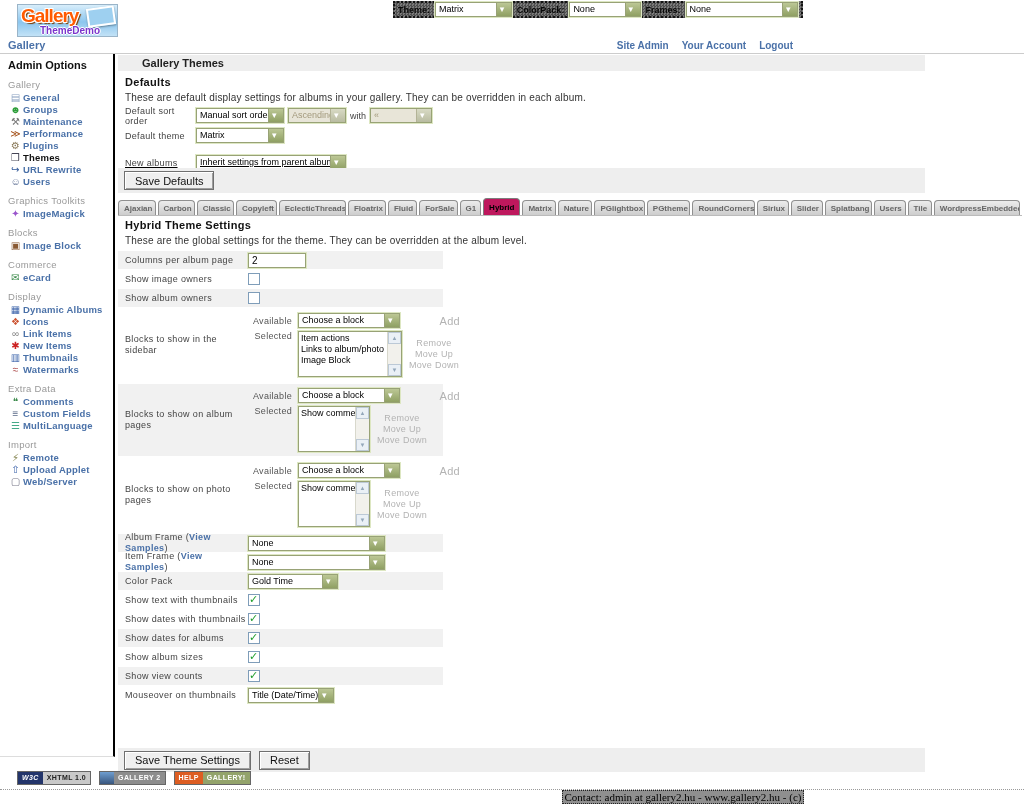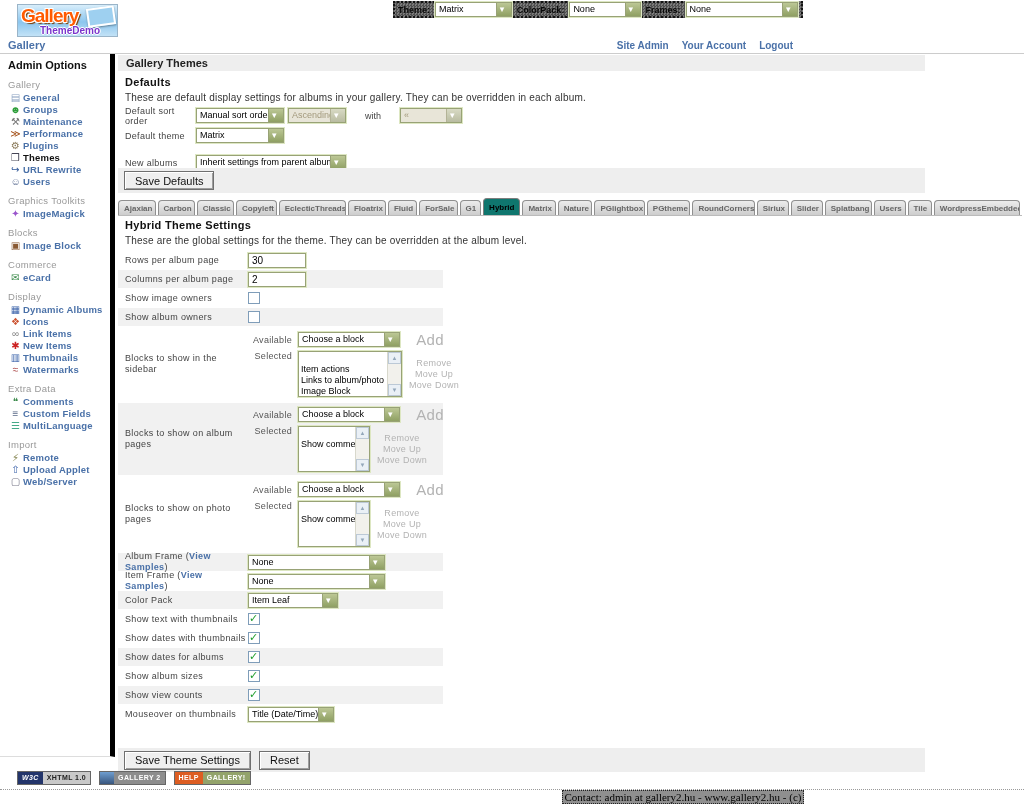--- a/index.html
+++ b/index.html
@@ -28,66 +28,66 @@
     display:flex;align-items:center;gap:5px;padding:0 3px;}
   .tb-label{font-size:9px;font-weight:bold;color:#0a0a0a;white-space:nowrap;}
 
   .crumb{position:absolute;left:8px;top:39px;font-size:11px;font-weight:bold;color:#4a71a8;}
   .userlinks{position:absolute;top:40px;right:231px;display:flex;gap:13px;}
   .userlinks a{font-size:10px;font-weight:bold;color:#4a71a8;}
   .headerline{position:absolute;left:0;top:53px;width:1024px;border-top:1px solid #ccc;}
 
   
   .sidebar{position:absolute;left:0;top:54px;width:115px;height:703px;box-sizing:border-box;
-    border-right:5px solid #000000;border-bottom:1px solid #ddd;padding:5px 0 0 8px;}
+    border-right:2px solid #000000;border-bottom:1px solid #ddd;padding:5px 0 0 8px;}
   .sb-title{font-size:11px;font-weight:bold;color:#111;margin-bottom:4px;}
   .sb-sec-label{font-size:9.5px;color:#999;margin:8px 0 2px;letter-spacing:.3px;}
   .sb-item{display:flex;align-items:center;margin:1px 0;cursor:pointer;}
   .sb-icon{width:15px;display:inline-block;text-align:center;font-size:10px;line-height:11px;flex:0 0 15px;}
   .sb-label{font-size:9.5px;font-weight:bold;color:#4a71a8;letter-spacing:.2px;white-space:nowrap;}
   .sb-item.active .sb-label{color:#111;}
 
   
   .title-bar{position:absolute;left:118px;top:55px;width:807px;height:16px;background:#eee;
-    font-size:11px;font-weight:bold;color:#222;line-height:16px;padding-left:8px;box-sizing:border-box;}
+    font-size:11px;font-weight:bold;color:#222;line-height:16px;padding-left:24px;box-sizing:border-box;}
   .sec-head{position:absolute;font-size:11px;font-weight:bold;color:#111;letter-spacing:.3px;}
   .sec-desc{position:absolute;font-size:10px;color:#333;letter-spacing:.2px;}
 
   .drow{position:absolute;left:118px;height:19px;display:flex;align-items:center;}
   .dlabel{width:71px;padding-left:7px;font-size:9px;color:#444;letter-spacing:.3px;flex:0 0 71px;}
-  .with{font-size:9px;color:#444;margin:0 19px;}
+  .with{font-size:9px;color:#444;margin:0 4px;}
 
   .savebar{position:absolute;left:118px;width:807px;height:25px;background:#eee;box-sizing:border-box;
     display:flex;align-items:center;gap:8px;padding-left:6px;}
   .btn{height:19px;padding:0 10px;background:#efefef;border:1px solid #6f6f6f;
     box-shadow:inset 1px 1px 0 #fff,inset -1px -1px 0 #9d9d9d;
     font-size:11px;color:#111;font-family:inherit;cursor:pointer;}
 
   
   .tabs{position:absolute;left:118px;top:197px;width:904px;height:18px;display:flex;
     align-items:flex-end;border-bottom:1px solid #bbb;overflow:hidden;}
   .tab{height:15px;line-height:15px;background:linear-gradient(#ececec,#cdcdcd);
     border:1px solid #8f8f8f;border-bottom:none;border-radius:4px 4px 0 0;margin-right:2px;
     padding:0 5px;font-size:8px;font-weight:bold;color:#666;white-space:nowrap;
     min-width:0;overflow:hidden;flex-shrink:1;cursor:pointer;box-sizing:border-box;}
-  .tab.active{background:#0f766e;color:#000;height:18px;line-height:17px;margin-bottom:-1px;
+  .tab.active{background:#be185d;color:#000;height:18px;line-height:17px;margin-bottom:-1px;
     border-color:#7d7d7d;flex-shrink:0;}
 
   
   .form{position:absolute;left:118px;top:251px;width:807px;}
   .frow{display:flex;align-items:center;height:18px;margin-bottom:1px;position:relative;}
   .frow.shade{background:linear-gradient(to right,#f1f1f1 0,#f1f1f1 325px,rgba(0,0,0,0) 325px);}
   .frow.tall{height:72px;margin:2px 0 3px;}
   .flabel{width:123px;padding-left:7px;font-size:9px;color:#444;letter-spacing:.35px;flex:0 0 123px;line-height:11px;}
   .vlink{color:#4a71a8;font-weight:bold;cursor:pointer;}
   .fsub{width:44px;text-align:right;padding-right:6px;font-size:9px;color:#555;flex:0 0 44px;letter-spacing:.3px;}
   .bwrap{display:flex;flex-direction:column;}
   .bline{display:flex;align-items:center;}
   .bline.l2{margin-top:3px;align-items:flex-start;}
-  .ghost{width:60px;text-align:center;font-size:15px;color:#b3b3b3;letter-spacing:.3px;}
+  .ghost{width:60px;text-align:right;font-size:11px;color:#b3b3b3;letter-spacing:.3px;}
   .stack{width:64px;text-align:center;font-size:9px;color:#b3b3b3;line-height:11px;align-self:center;letter-spacing:.3px;}
 
   
   .sel{display:inline-flex;align-items:stretch;background:#fff;border:1px solid #98a276;
     outline:1px solid #dde7c2;height:15px;box-sizing:border-box;cursor:pointer;}
   .sel-text{flex:1;font-size:9px;padding:0 3px;line-height:13px;color:#000;white-space:nowrap;overflow:hidden;}
   .sel-arrow{width:14px;flex:0 0 14px;background:linear-gradient(#bcc795,#8b9a63);
     background:linear-gradient(#bcc795,#8fa063);border-left:1px solid #98a276;position:relative;}
   .sel-arrow::after{content:"▾";color:#fff;font-size:9px;position:absolute;left:3px;top:0;line-height:13px;}
   .sel.disabled{background:#e8e5d8;}
@@ -97,21 +97,21 @@
   .tin{width:58px;height:15px;border:1px solid #98a276;outline:1px solid #dde7c2;
     font-size:10px;padding:0 3px;box-sizing:border-box;font-family:inherit;}
 
   .cb{width:12px;height:12px;background:#fff;border:1px solid #7f9db9;display:inline-block;
     position:relative;box-sizing:border-box;cursor:pointer;}
   .cb.checked::after{content:"✓";color:#1f9e2c;font-weight:bold;font-size:11px;
     position:absolute;left:0px;top:-2px;}
 
   .lbox{display:flex;background:#fff;border:1px solid #98a276;outline:1px solid #dde7c2;
     height:46px;box-sizing:border-box;}
-  .lb-opts{flex:1;padding:12px 0 0 2px;font-size:9px;line-height:11px;overflow:hidden;color:#000;}
+  .lb-opts{flex:1;padding:1px 0 0 2px;font-size:9px;line-height:11px;overflow:hidden;color:#000;}
   .lb-opt{white-space:nowrap;overflow:hidden;}
   .lb-scroll{width:13px;flex:0 0 13px;background:#f2f1ec;border-left:1px solid #d8d8cc;
     display:flex;flex-direction:column;justify-content:space-between;}
   .lb-btn{height:12px;background:#eaf0f6;border:1px solid #bcc9d6;color:#93a7ba;font-size:6px;
     text-align:center;line-height:10px;box-sizing:border-box;}
   .lb-btn.up::after{content:"▲";}
   .lb-btn.dn::after{content:"▼";}
 
   
   .badges{position:absolute;left:17px;top:771px;display:flex;gap:8px;}
@@ -292,21 +292,21 @@
       <span class="sel-arrow"></span>
     </span>
 </div>
 <div class="drow" style="top:126px;">
   <span class="dlabel">Default theme</span>
   <span class="sel" style="width: 88px;">
       <span class="sel-text">Matrix</span>
       <span class="sel-arrow"></span>
     </span>
 </div>
-<div class="drow" style="top:153px;">
+<div class="drow" style="top:153px;text-decoration:underline;">
   <span class="dlabel">New albums</span>
   <span class="sel" style="width: 150px;">
       <span class="sel-text">Inherit settings from parent album</span>
       <span class="sel-arrow"></span>
     </span>
 </div>
 
 <div class="savebar" style="top:168px;">
   <button class="btn">Save Defaults</button>
 </div>
@@ -332,24 +332,20 @@
     <div class="tab">Splatbang</div>
     <div class="tab">Users</div>
     <div class="tab">Tile</div>
     <div class="tab">WordpressEmbedded</div>
   </div>
 
 <div class="sec-head" style="left:125px;top:219px;">Hybrid Theme Settings</div>
 <div class="sec-desc" style="left:125px;top:235px;">These are the global settings for the theme. They can be overridden at the album level.</div>
 
 <div class="form">
-    <div class="frow">
-      <span class="flabel">Rows per album page</span>
-      <input class="tin" type="text" value="30" style="">
-    </div>
     <div class="frow shade">
       <span class="flabel">Columns per album page</span>
       <input class="tin" type="text" value="2" style="">
     </div>
     <div class="frow">
       <span class="flabel">Show image owners</span>
       <span class="cb"></span>
     </div>
     <div class="frow shade">
       <span class="flabel">Show album owners</span>
@@ -457,21 +453,21 @@
     <div class="frow">
       <span class="flabel"><span>Item Frame (</span><a class="vlink">View Samples</a><span>)</span></span>
       <span class="sel" style="width: 137px;">
         <span class="sel-text">None</span>
         <span class="sel-arrow"></span>
       </span>
     </div>
     <div class="frow shade">
       <span class="flabel">Color Pack</span>
       <span class="sel" style="width: 90px;">
-        <span class="sel-text">Item Leaf</span>
+        <span class="sel-text">Gold Time</span>
         <span class="sel-arrow"></span>
       </span>
     </div>
     <div class="frow">
       <span class="flabel">Show text with thumbnails</span>
       <span class="cb checked"></span>
     </div>
     <div class="frow">
       <span class="flabel">Show dates with thumbnails</span>
       <span class="cb checked"></span>

